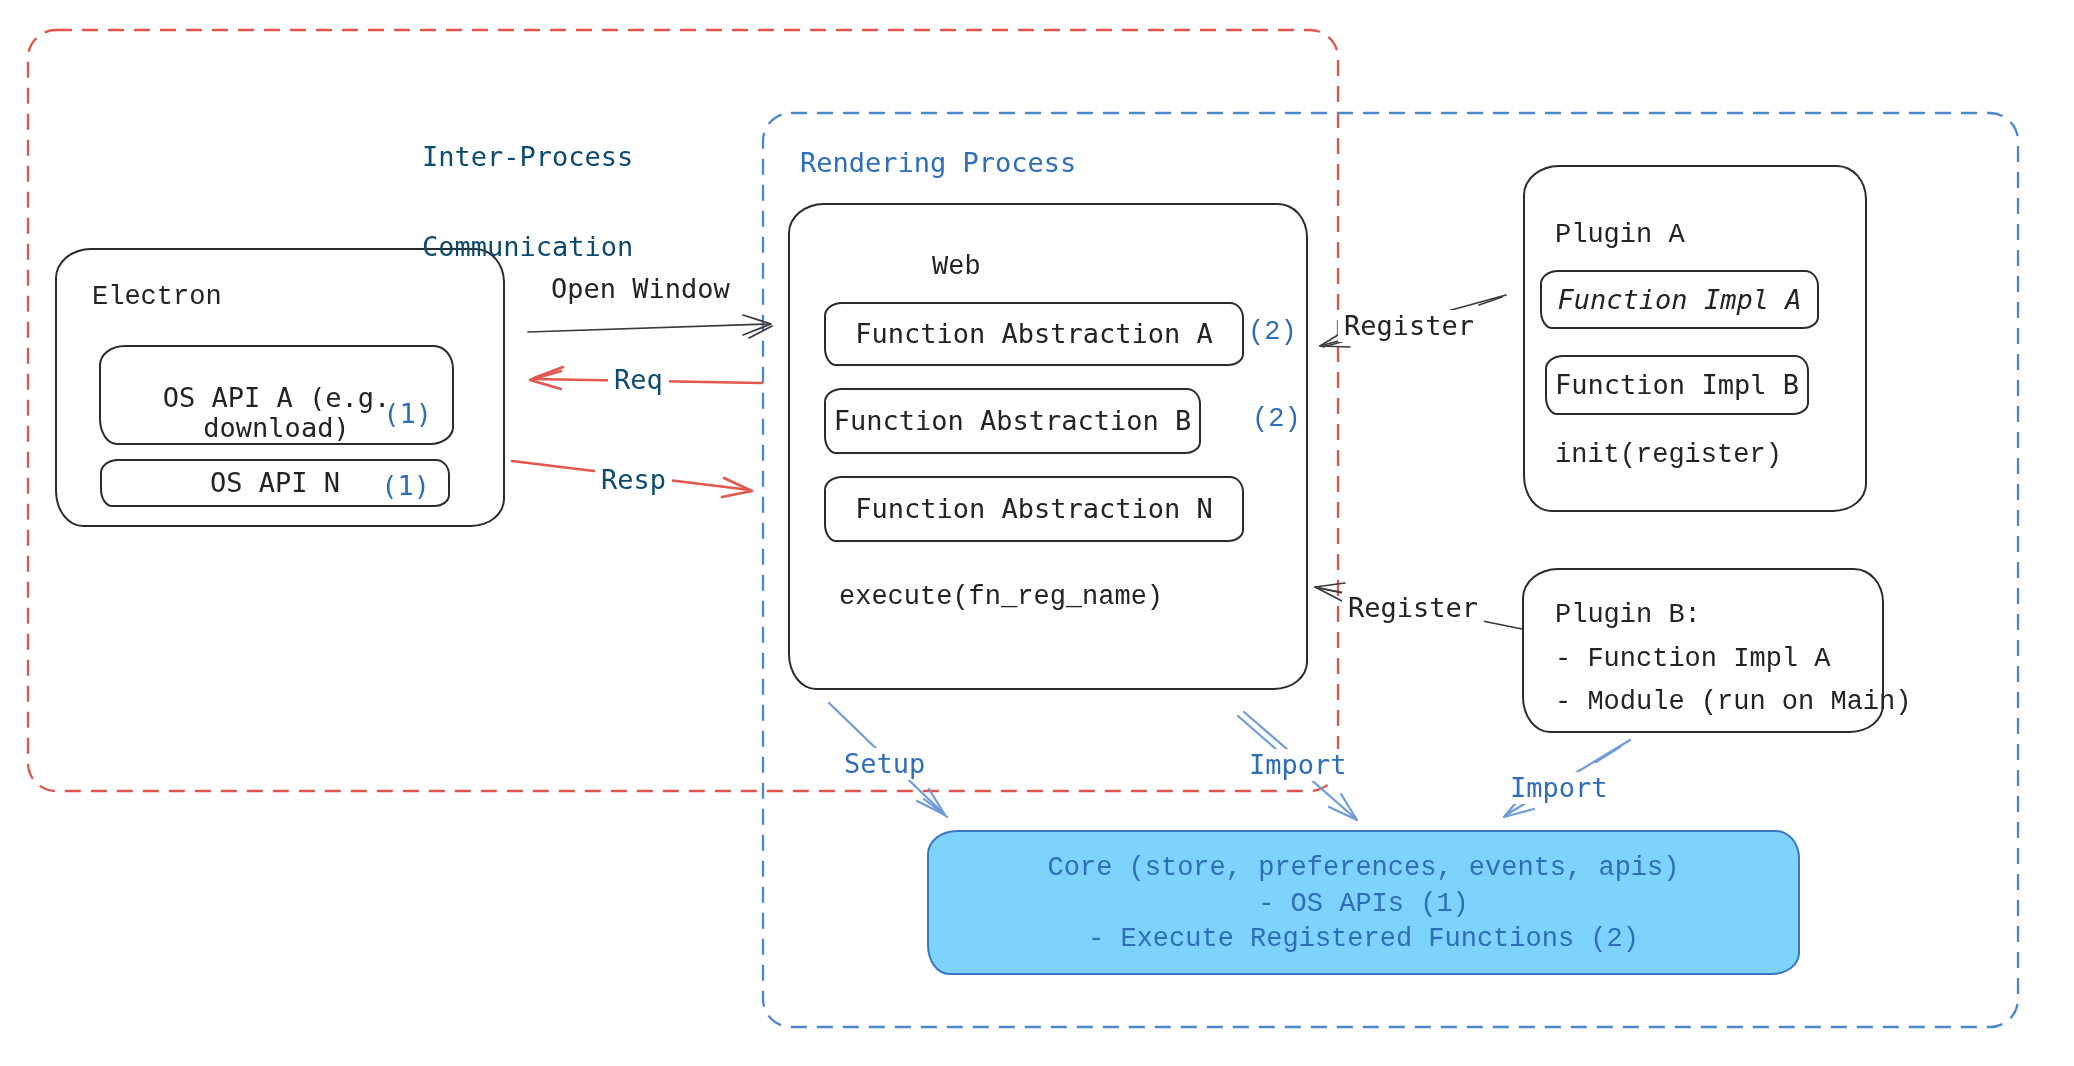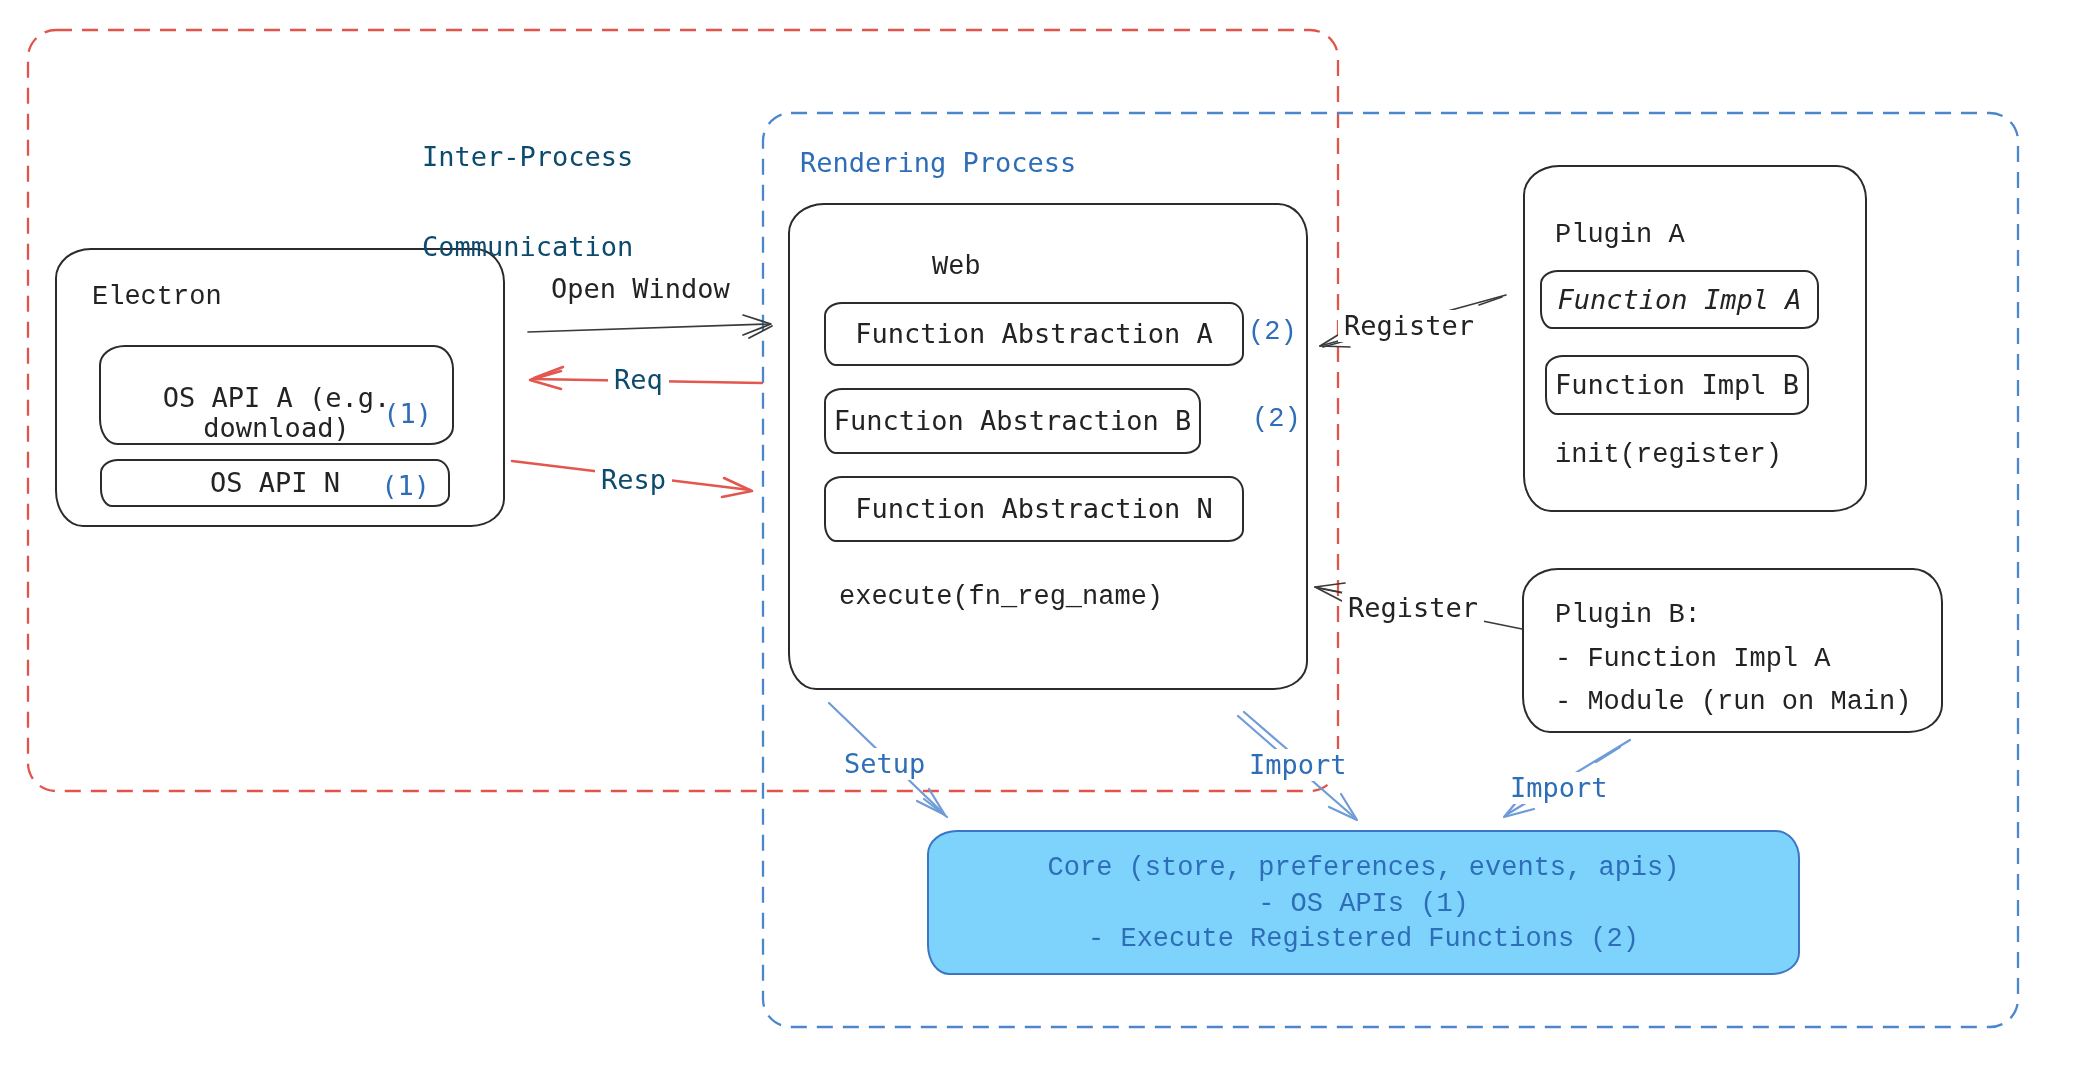--- a/index.html
+++ b/index.html
@@ -70,21 +70,21 @@
   <div class="t black" style="left:30px;top:53px;">Plugin A</div>
   <div class="hbox r3 flexc" style="left:15px;top:103px;width:279px;height:59px;font-style:italic;">
     <div class="boxlabel">Function Impl A</div>
   </div>
   <div class="hbox r3 flexc" style="left:20px;top:188px;width:264px;height:60px;">
     <div class="boxlabel">Function Impl B</div>
   </div>
   <div class="t black" style="left:30px;top:273px;">init(register)</div>
 </div>
 
-<div class="hbox r1 z1" style="left:1522px;top:568px;width:421px;height:165px;">
+<div class="hbox r1 z1" style="left:1522px;top:568px;width:362px;height:165px;">
   <div class="t black" style="left:31px;top:30px;">Plugin B:</div>
   <div class="t black" style="left:31px;top:74px;">- Function Impl A</div>
   <div class="t black" style="left:31px;top:117px;">- Module (run on Main)</div>
 </div>
 
 <div class="corebox z1" style="left:927px;top:830px;width:873px;height:145px;">
   <div class="t blue center" style="left:0;top:21px;width:100%;">Core (store, preferences, events, apis)</div>
   <div class="t blue center" style="left:0;top:57px;width:100%;">- OS APIs (1)</div>
   <div class="t blue center" style="left:0;top:92px;width:100%;">- Execute Registered Functions (2)</div>
 </div>

